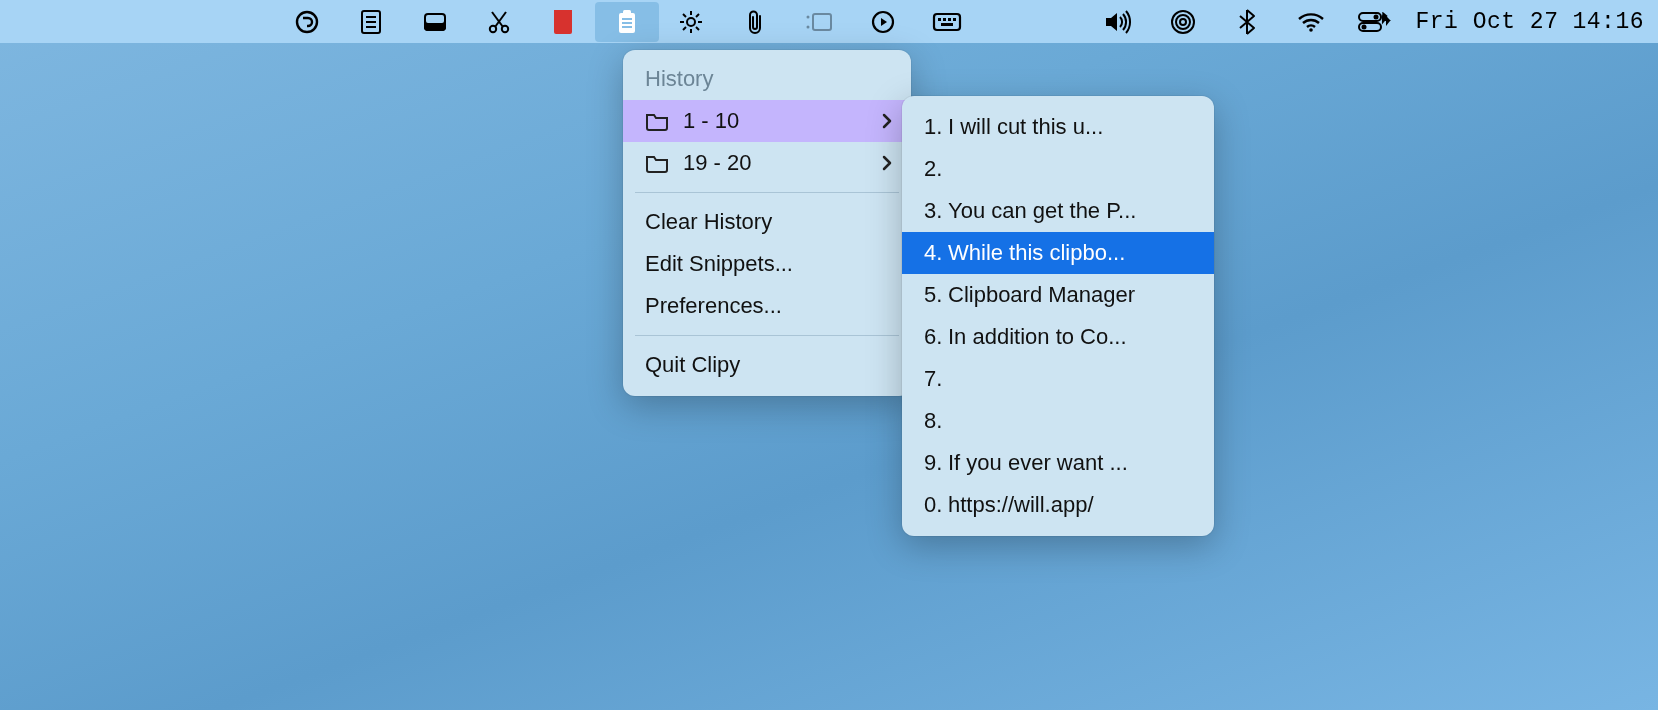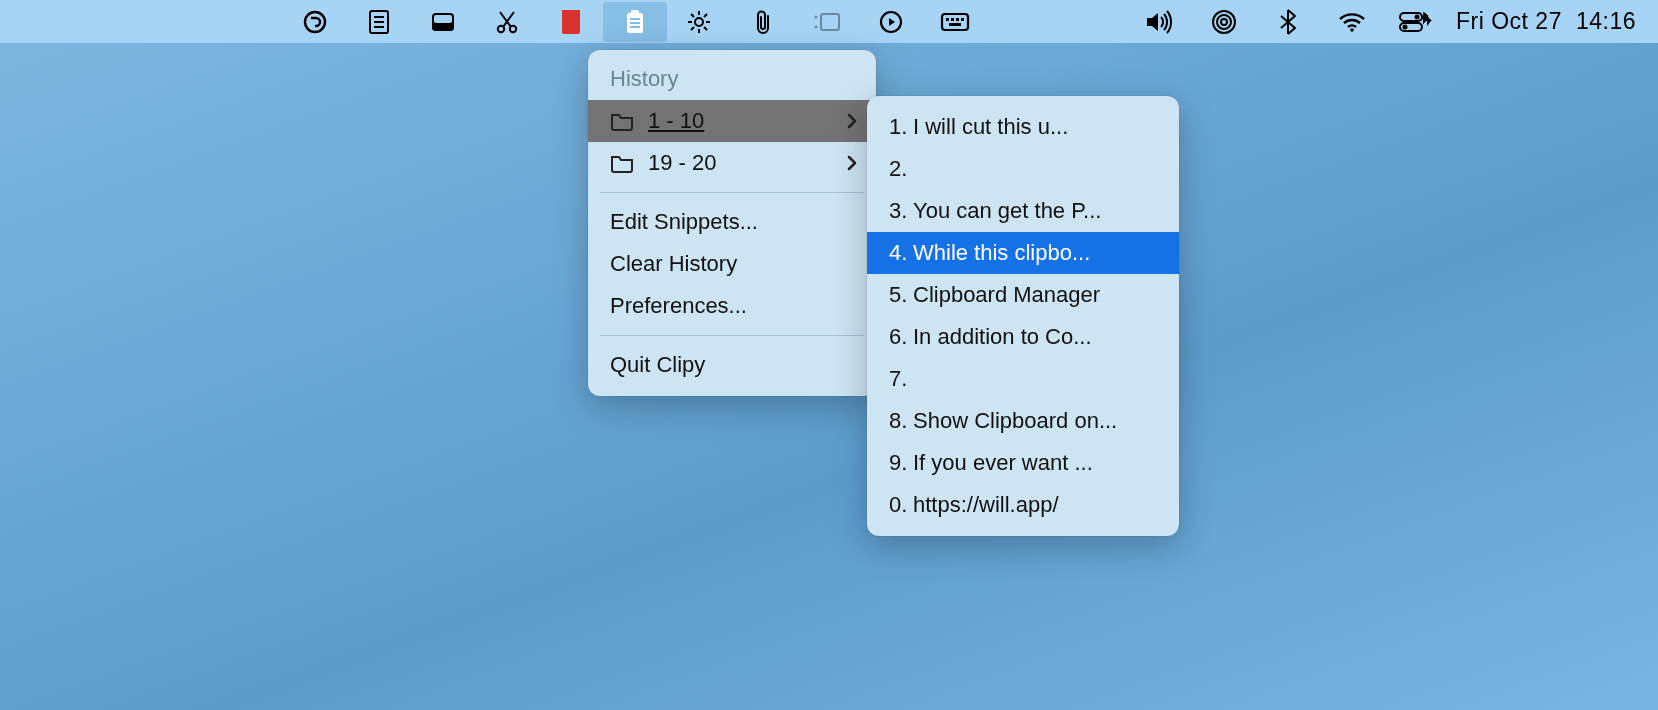--- a/index.html
+++ b/index.html
@@ -5,21 +5,22 @@
   * { box-sizing: border-box; margin: 0; padding: 0; }
   html, body { width: 1658px; height: 710px; overflow: hidden; font-family: -apple-system, "Helvetica Neue", Arial, sans-serif; }
   body {
     background: linear-gradient(160deg, #7fb7e0 0%, #6aa9d6 35%, #5c9ccc 60%, #78b5e3 100%);
   }
   
   .menubar {
     position: absolute; top:0; left:0; right:0; height:43px;
     background: #a7d4f5;
     display:flex; align-items:center;
-    padding: 0 8px;
+    padding: 0 0;
+    font-family: Liberation Mono, monospace;
   }
   .menubar-spacer-left { width: 275px; }
   .menubar-icons { display:flex; align-items:center; gap:0; }
   .mb-item {
     width:64px; height:40px; display:flex; align-items:center; justify-content:center;
     color:#111;
   }
   .mb-item.active { background:#86bee6; border-radius:4px; }
   .mb-item svg { display:block; }
   .mb-red svg rect { fill:#d7322e; }
@@ -31,34 +32,35 @@
 
   
   .menu {
     position:absolute;
     background:#cde4f2;
     border-radius:12px;
     box-shadow: 0 10px 35px rgba(0,0,0,0.25), 0 0 0 1px rgba(0,0,0,0.05);
     padding:10px 0;
     font-size:22px;
     color:#111;
+    margin-left:35px;
   }
   .menu .header {
     padding:6px 22px 8px 22px;
     color:#6c8596;
     font-size:22px;
     font-weight:500;
   }
   .menu-item {
     display:flex; align-items:center;
     padding:6px 18px 6px 22px;
     height:42px;
     cursor:default;
   }
-  .menu-item.highlight-group { background:#737373;text-decoration:underline; }
+  .menu-item.highlight-group { background:#c4b5fd; }
   .menu-item.selected { background:#1571e6; color:#fff; }
   .menu-item .folder-icon { margin-right:14px; display:flex; }
   .menu-item .label { flex:1; }
   .menu-item .chevron { margin-left:auto; display:flex; }
   .menu-sep { height:1px; background:#a9c4d6; margin:8px 12px; }
 
   .menu-main { top:50px; left:588px; width:288px; }
   .menu-sub  { top:96px; left:867px; width:312px; }
 
   .menu-sub .menu-item { padding:6px 22px; }
@@ -254,24 +256,24 @@
       <svg width="12" height="18" viewBox="0 0 12 18">
           <path d="M3 3 l6 6 -6 6" fill="none" stroke="#222" stroke-width="2.5" stroke-linecap="round" stroke-linejoin="round"></path>
         </svg>
     </span>
   </div>
 
 
   <div class="menu-sep"></div>
 
   <div class="menu-item">
+    <span class="label">Clear History</span>
+  </div>
+  <div class="menu-item">
     <span class="label">Edit Snippets...</span>
-  </div>
-  <div class="menu-item">
-    <span class="label">Clear History</span>
   </div>
   <div class="menu-item">
     <span class="label">Preferences...</span>
   </div>
 
   <div class="menu-sep"></div>
 
   <div class="menu-item">
     <span class="label">Quit Clipy</span>
   </div>
@@ -299,21 +301,20 @@
     </div>
     <div class="menu-item">
       <span class="num">6. </span>
       <span>In addition to Co...</span>
     </div>
     <div class="menu-item">
       <span class="num">7. </span>
     </div>
     <div class="menu-item">
       <span class="num">8. </span>
-      <span>Show Clipboard on...</span>
     </div>
     <div class="menu-item">
       <span class="num">9. </span>
       <span>If you ever want ...</span>
     </div>
     <div class="menu-item">
       <span class="num">0. </span>
       <span>https://will.app/</span>
     </div>
   </div>

